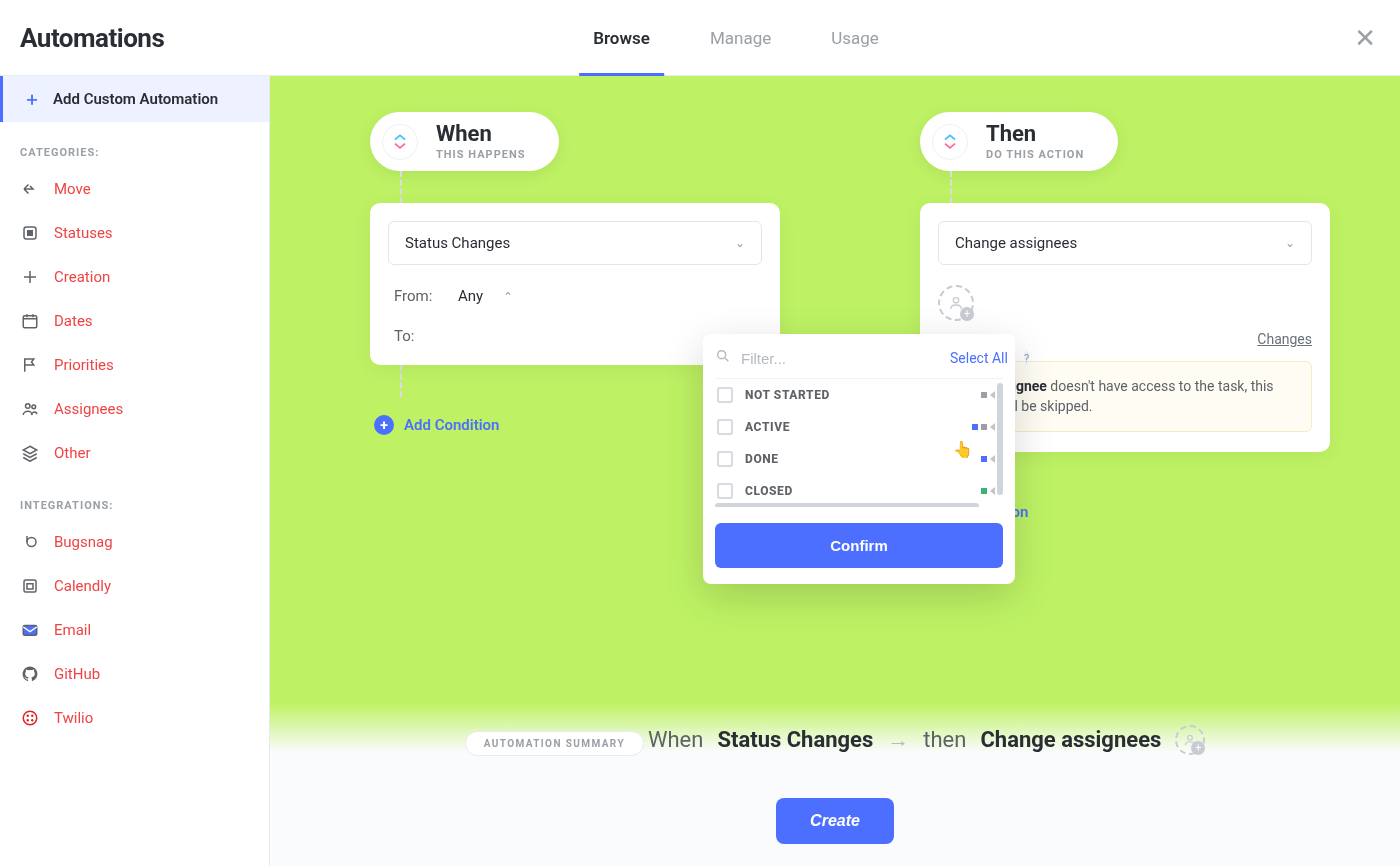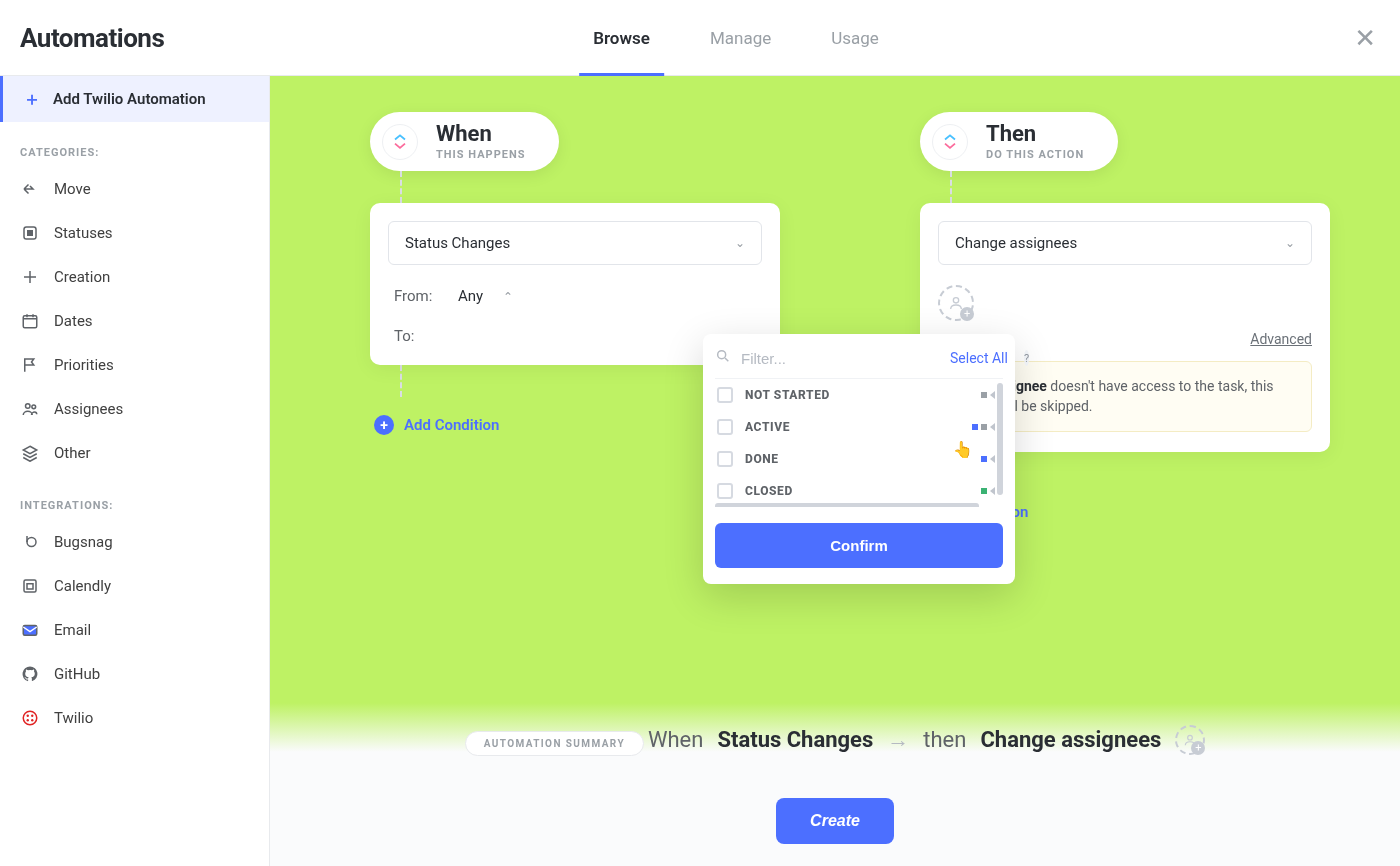--- a/index.html
+++ b/index.html
@@ -101,21 +101,21 @@
     color: #9aa0a6;
     padding: 24px 20px 8px 20px;
   }
   .side-item {
     display: flex;
     align-items: center;
     gap: 14px;
     padding: 12px 20px;
     cursor: pointer;
     font-size: 15px;
-    color: #404040;
+    color: #ef4444;
   }
   .side-item .icon {
     width: 20px;
     height: 20px;
     display: inline-flex;
     align-items: center;
     justify-content: center;
     color: #5f6368;
   }
   .side-item.twilio .icon { color: #e02424; }
@@ -415,21 +415,21 @@
     <div class="tab">Usage</div>
   </div>
   <div class="close-x">✕</div>
 </div>
 
 <div class="body">
 
   <div class="sidebar">
     <div class="add-custom">
       <span class="plus">＋</span>
-      <span>Add Twilio Automation</span>
+      <span>Add Custom Automation</span>
     </div>
 
     <div class="side-section-title">CATEGORIES:</div>
 
     <div class="side-item">
       <span class="icon">
         <svg width="18" height="18" viewBox="0 0 24 24" fill="none" stroke="currentColor" stroke-width="2">
             <path d="M4 12l6-6M4 12l6 6M4 12h12l-4-4"></path>
           </svg>
       </span>
@@ -602,21 +602,21 @@
             <span>Change assignees</span>
             <span class="chev">⌄</span>
           </div>
 
           <div class="assignee-chip">
             <svg width="16" height="16" viewBox="0 0 24 24" fill="none" stroke="currentColor" stroke-width="2">
                 <circle cx="12" cy="8" r="4"></circle>
                 <path d="M4 21c0-4 4-6 8-6s8 2 8 6"></path>
               </svg>
           </div>
-          <div class="advanced">Advanced</div>
+          <div class="advanced">Changes</div>
 
           <div class="warn">
             <span>If the </span><b>assignee</b><span> doesn't have access to the task, this action will be skipped.</span>
           </div>
         </div>
 
         <div class="vline"></div>
         <div class="add-line">
           <span class="plus-circle">+</span>
           <span>Add Action</span>

